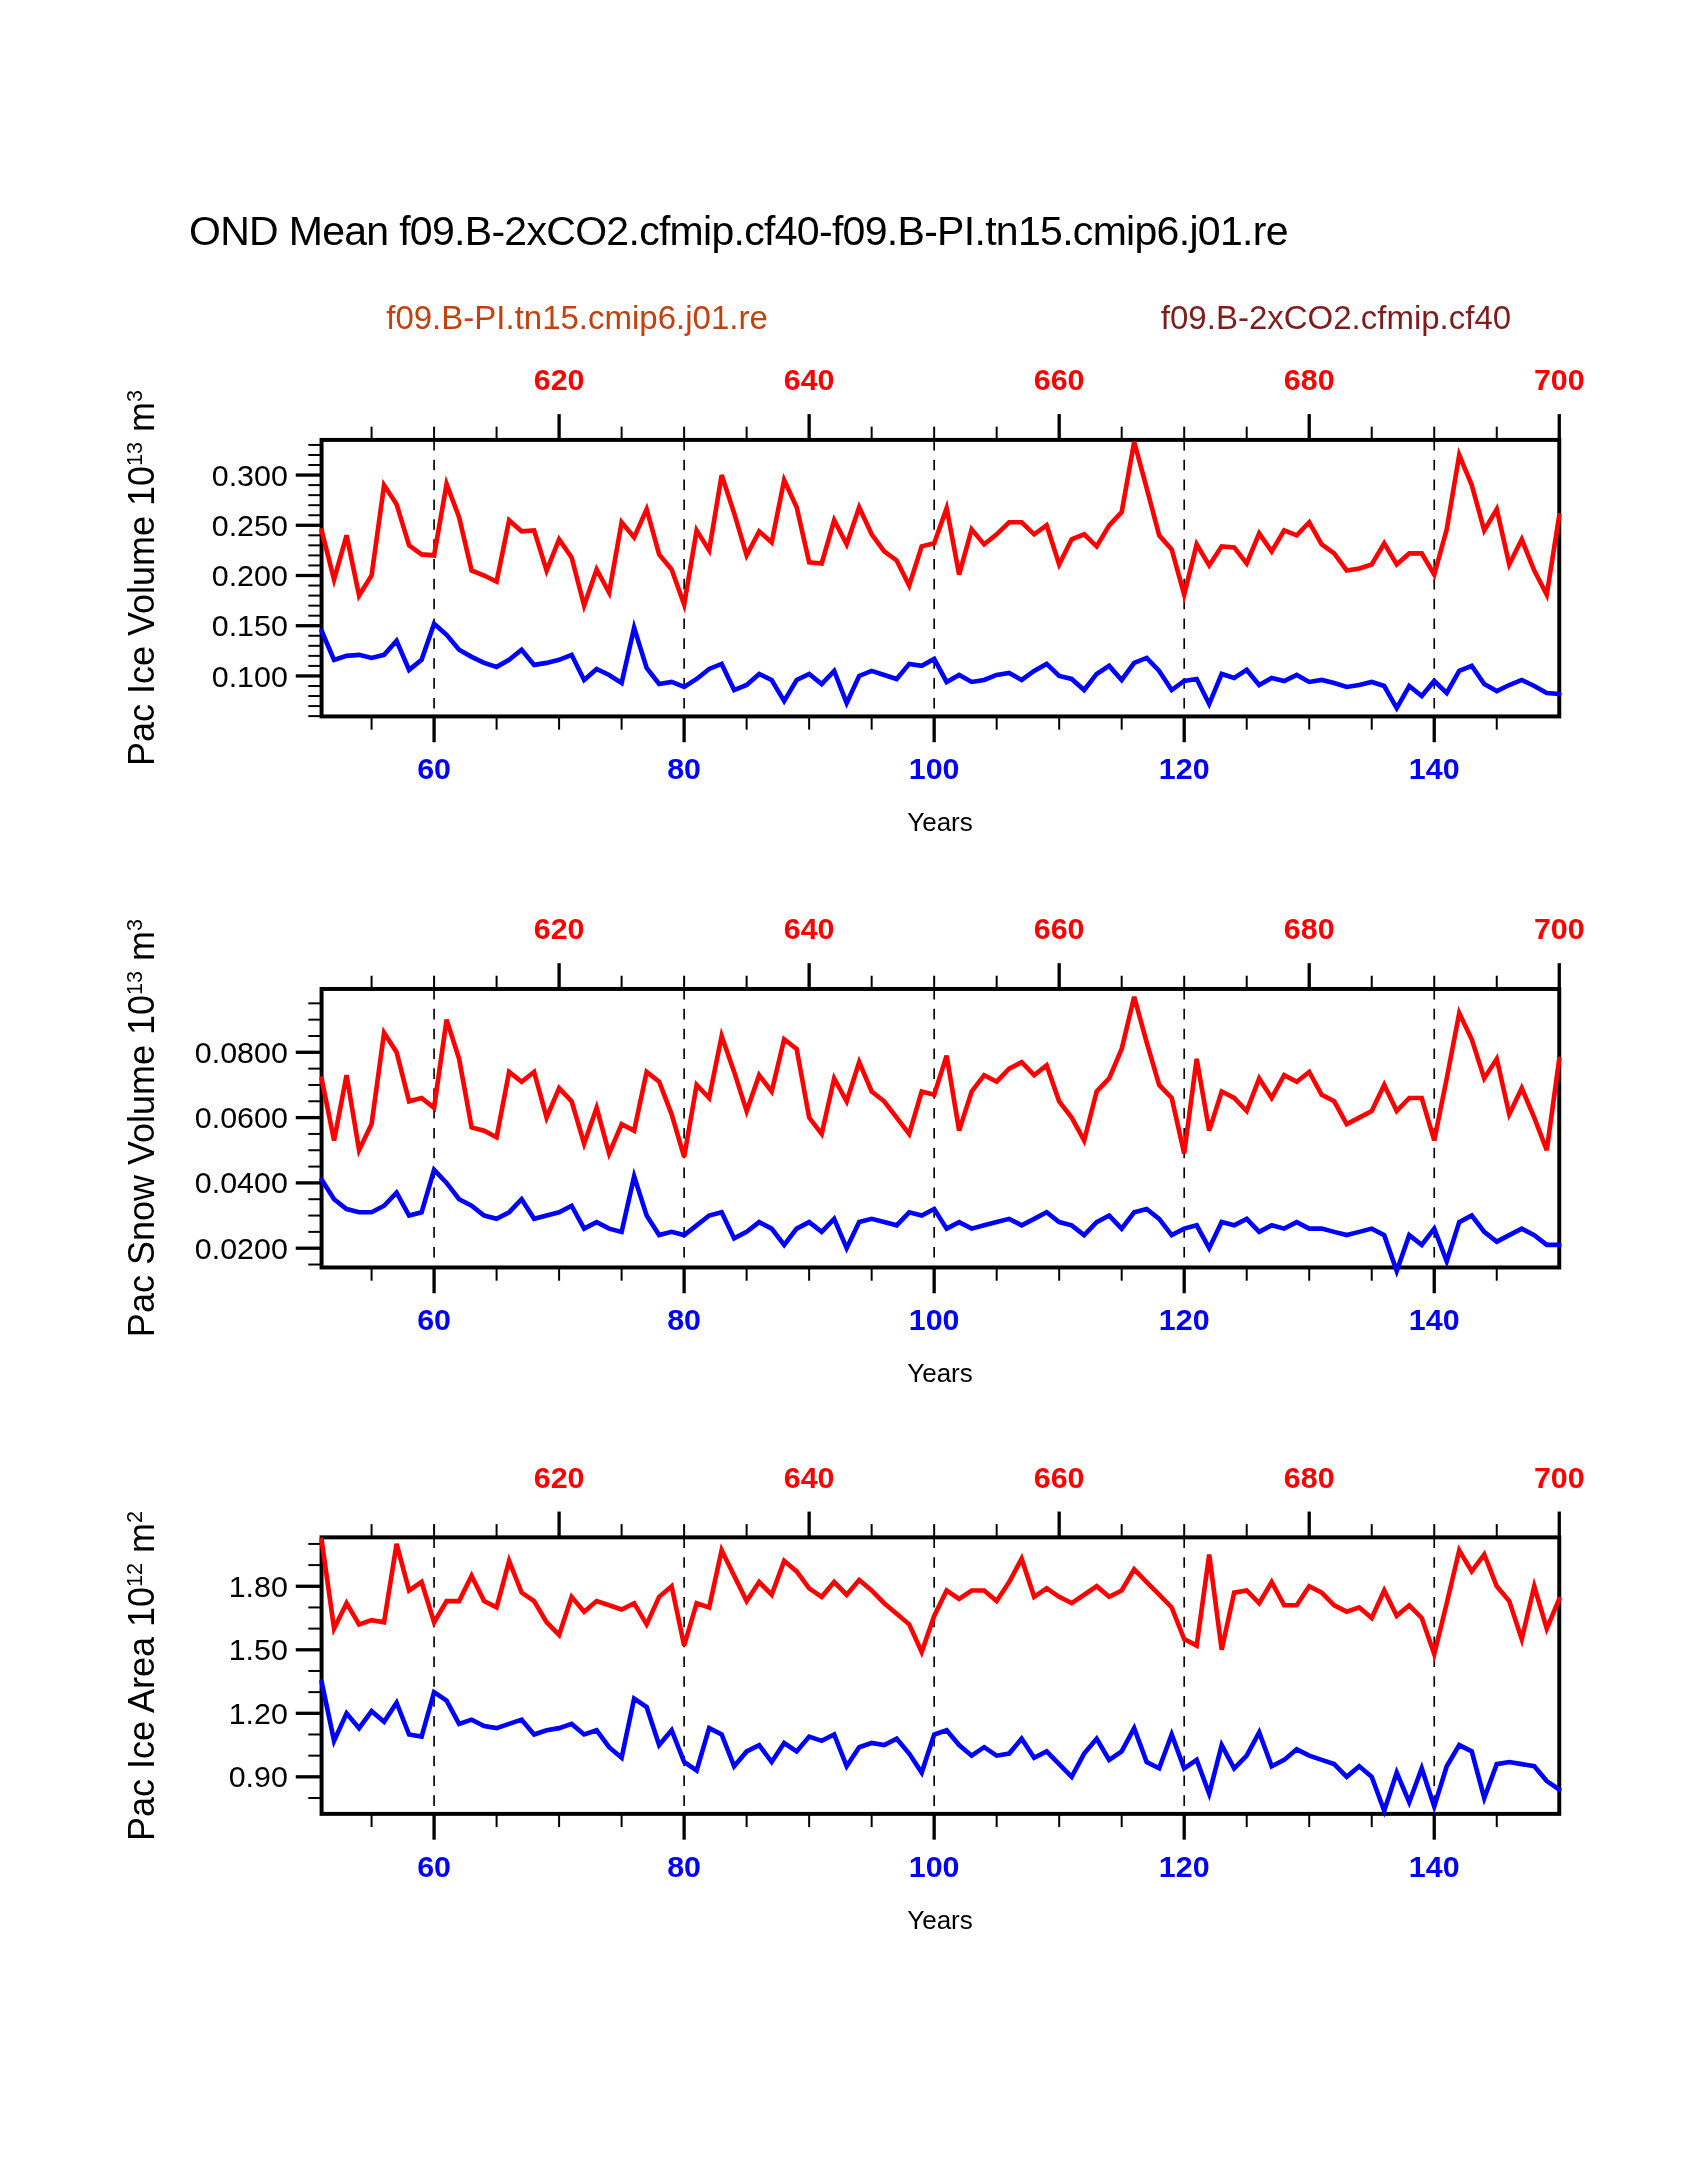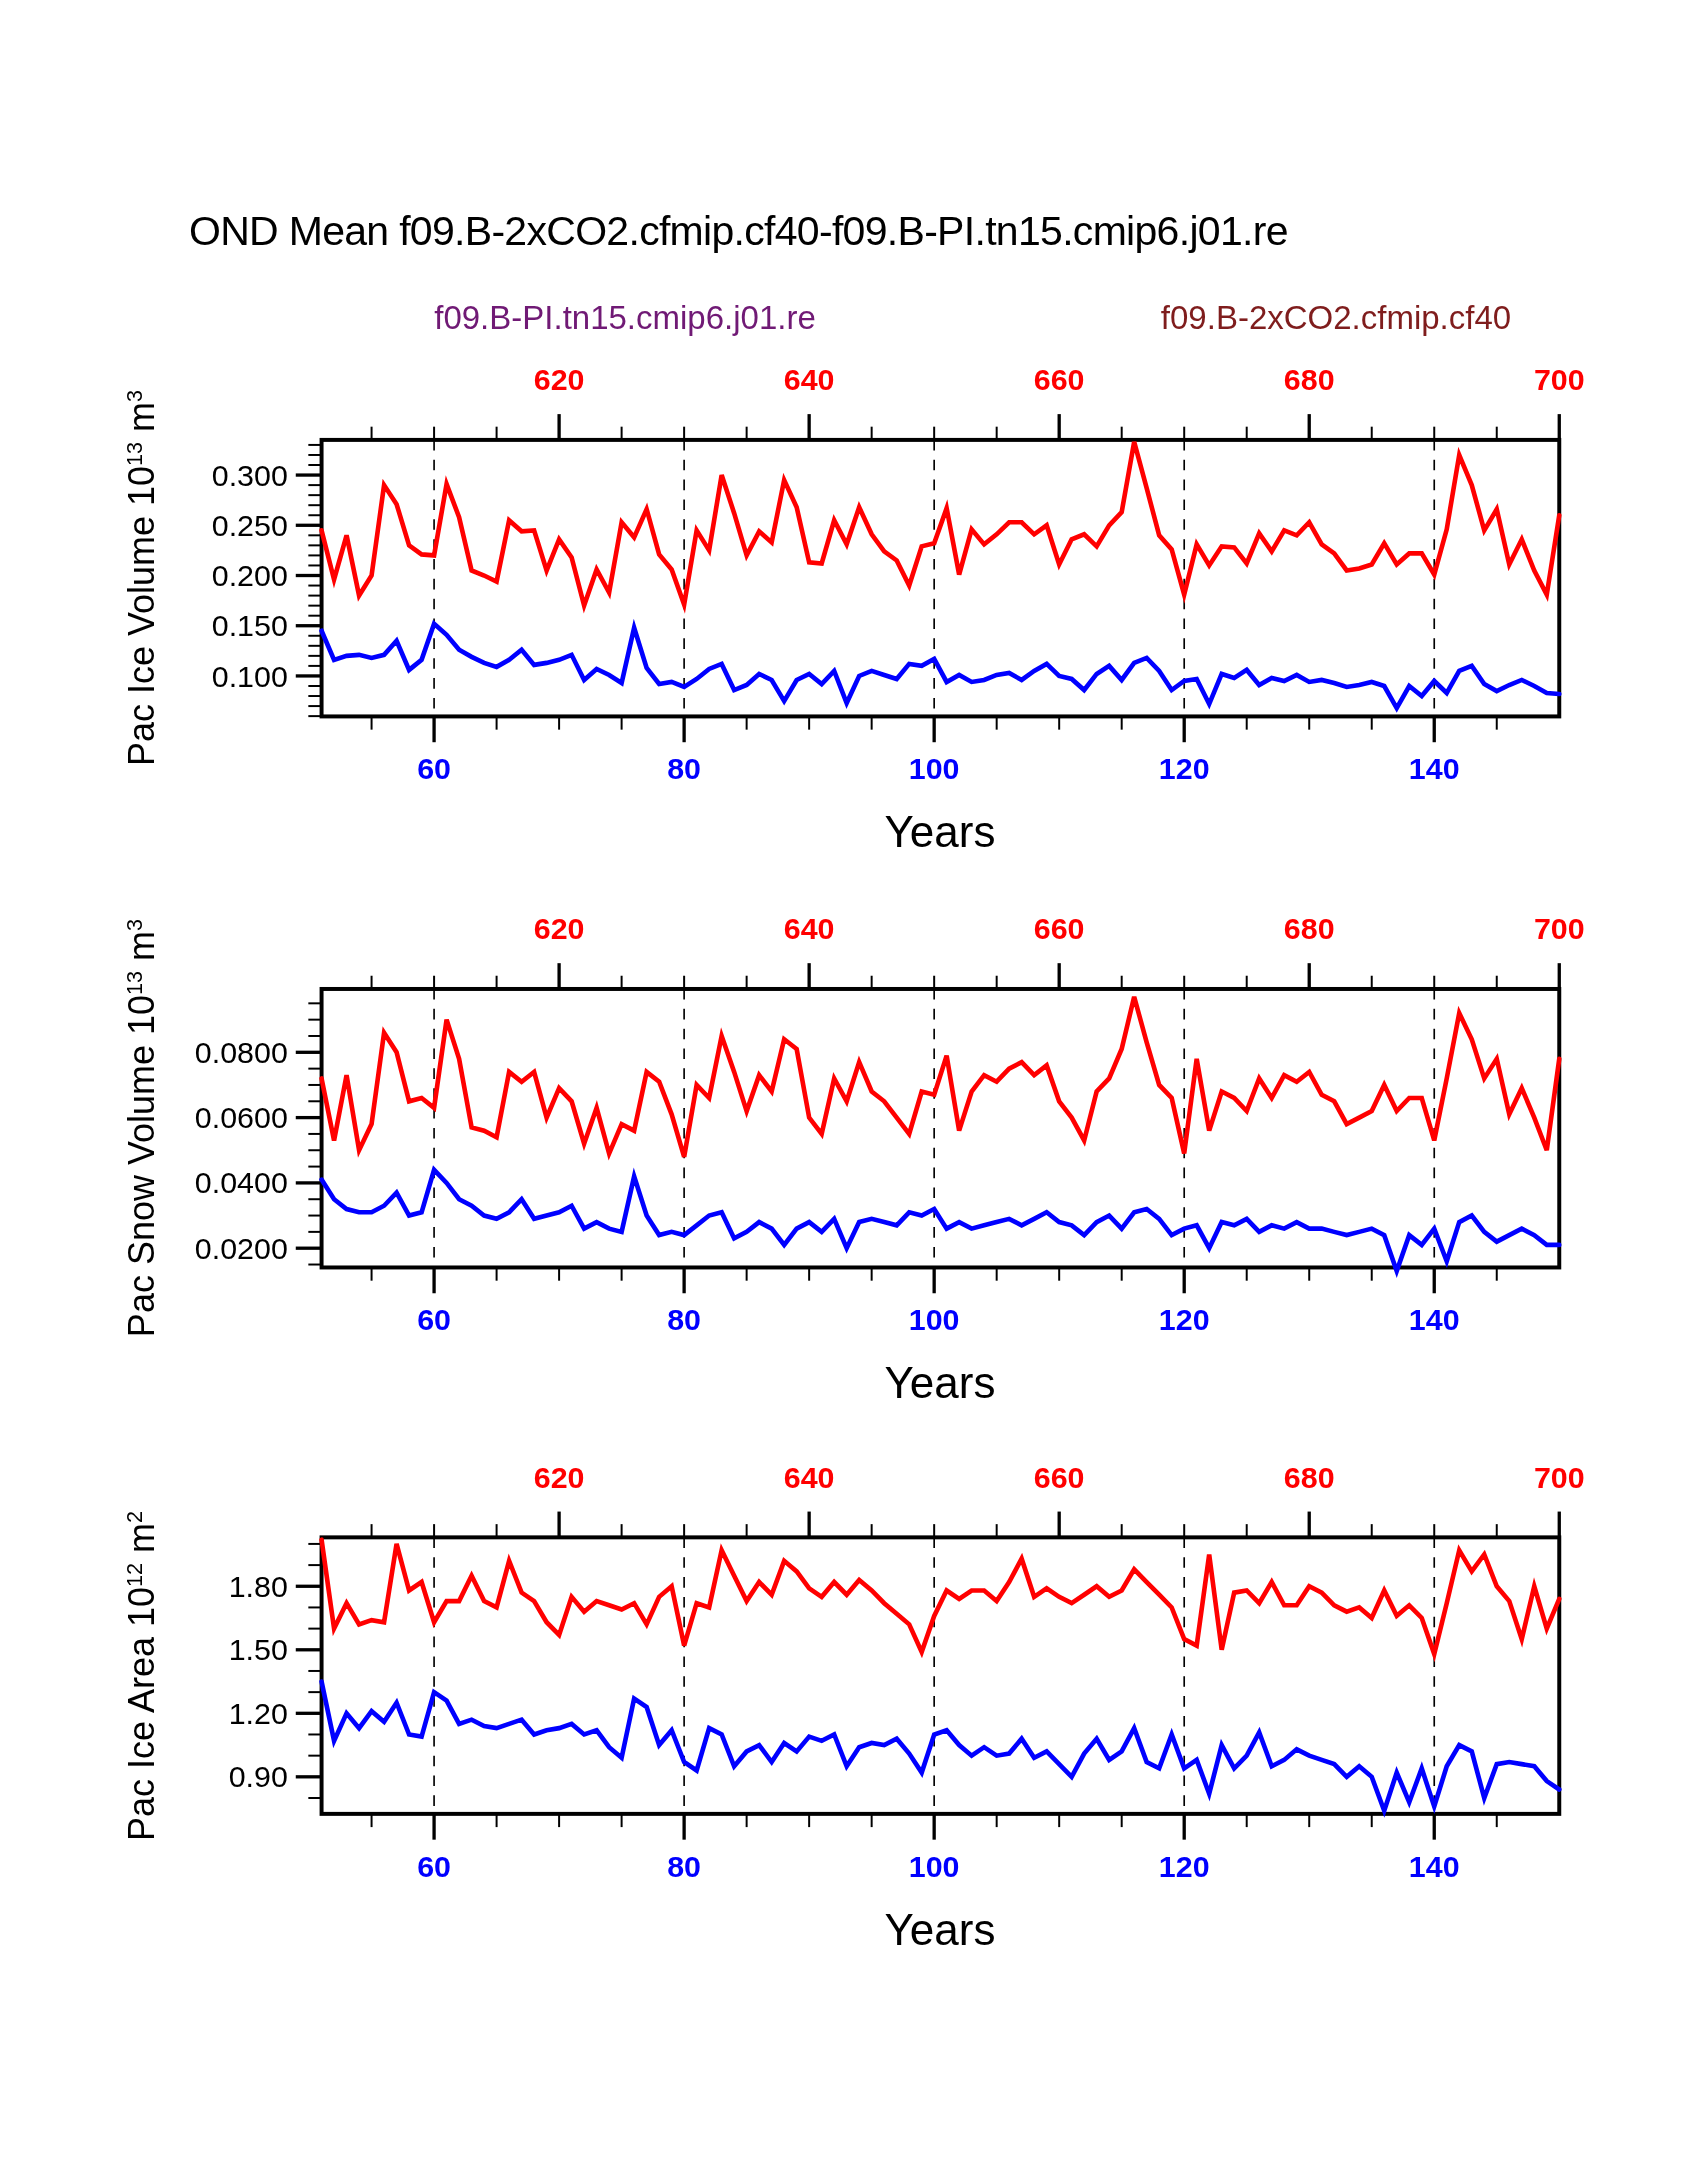--- a/index.html
+++ b/index.html
@@ -1,23 +1,23 @@
 <!DOCTYPE html>
 <html style="font-size:10.6px"><head>
 <meta charset="utf-8">
 <style>
   html,body{margin:0;padding:0;background:#ffffff;}
   body{width:1687px;height:2183px;position:relative;overflow:hidden;
        font-family:"Liberation Sans","DejaVu Sans",sans-serif;color:#000;}
   .abs{position:absolute;white-space:nowrap;}
   #title{left:189px;top:208px;font-size:41px;letter-spacing:-0.7px;}
   .legend-label{top:299px;font-size:33px;transform:translateX(-50%);}
-  #legend-left{left:577px;color:#701a75;margin-left:48px;}
+  #legend-left{left:577px;color:#c2410c;}
   #legend-right{left:1336px;color:#7f1d1d;}
-  .years-label{font-size:44px;transform:translateX(-50%);left:940px;}
+  .years-label{font-size:26px;transform:translateX(-50%);left:940px;}
   .y-axis-label{font-size:36px;transform:translate(-50%,-50%) rotate(-90deg);}
   .y-axis-label .sup{font-size:60%;position:relative;top:-0.55em;}
   #chart-svg{position:absolute;left:0;top:0;}
 </style>
 </head>
 <body>
 
 <div class="abs" id="title">OND Mean f09.B-2xCO2.cfmip.cf40-f09.B-PI.tn15.cmip6.j01.re</div>
 <div class="abs legend-label" id="legend-left">f09.B-PI.tn15.cmip6.j01.re</div>
 <div class="abs legend-label" id="legend-right">f09.B-2xCO2.cfmip.cf40</div>

